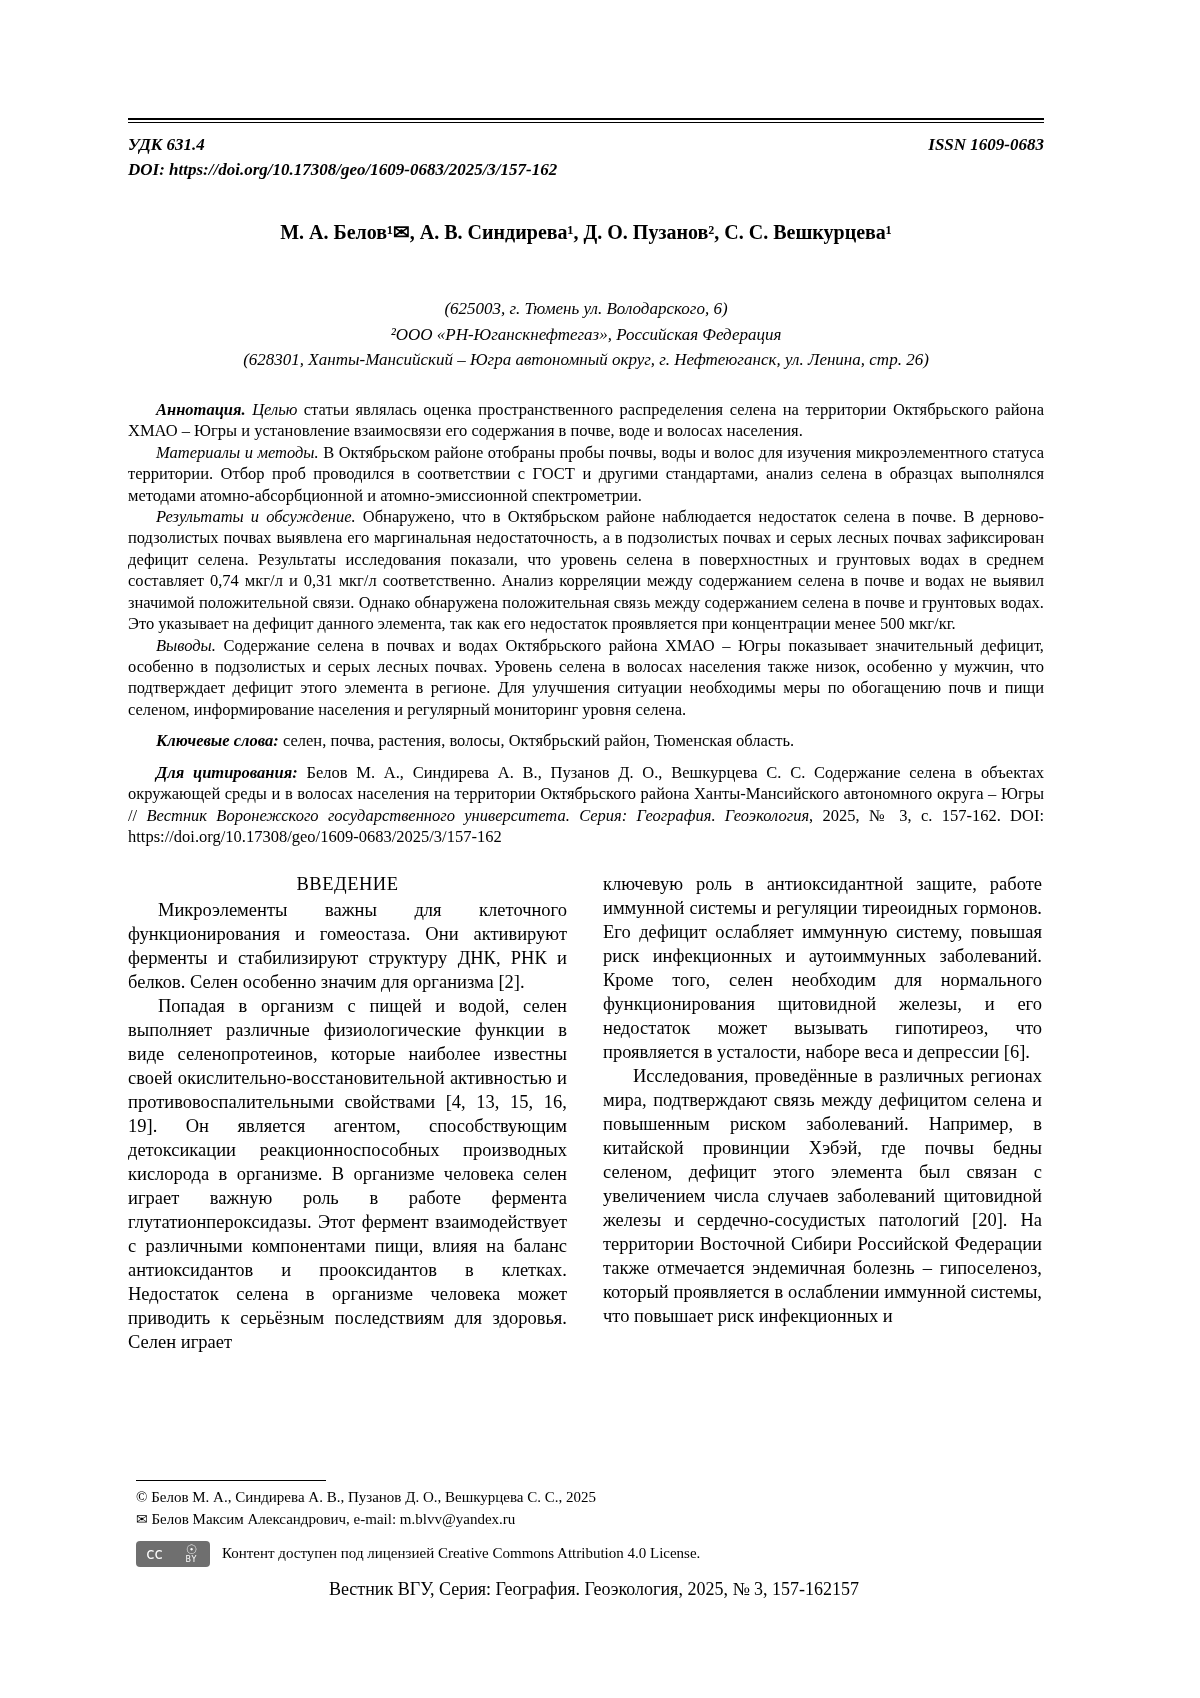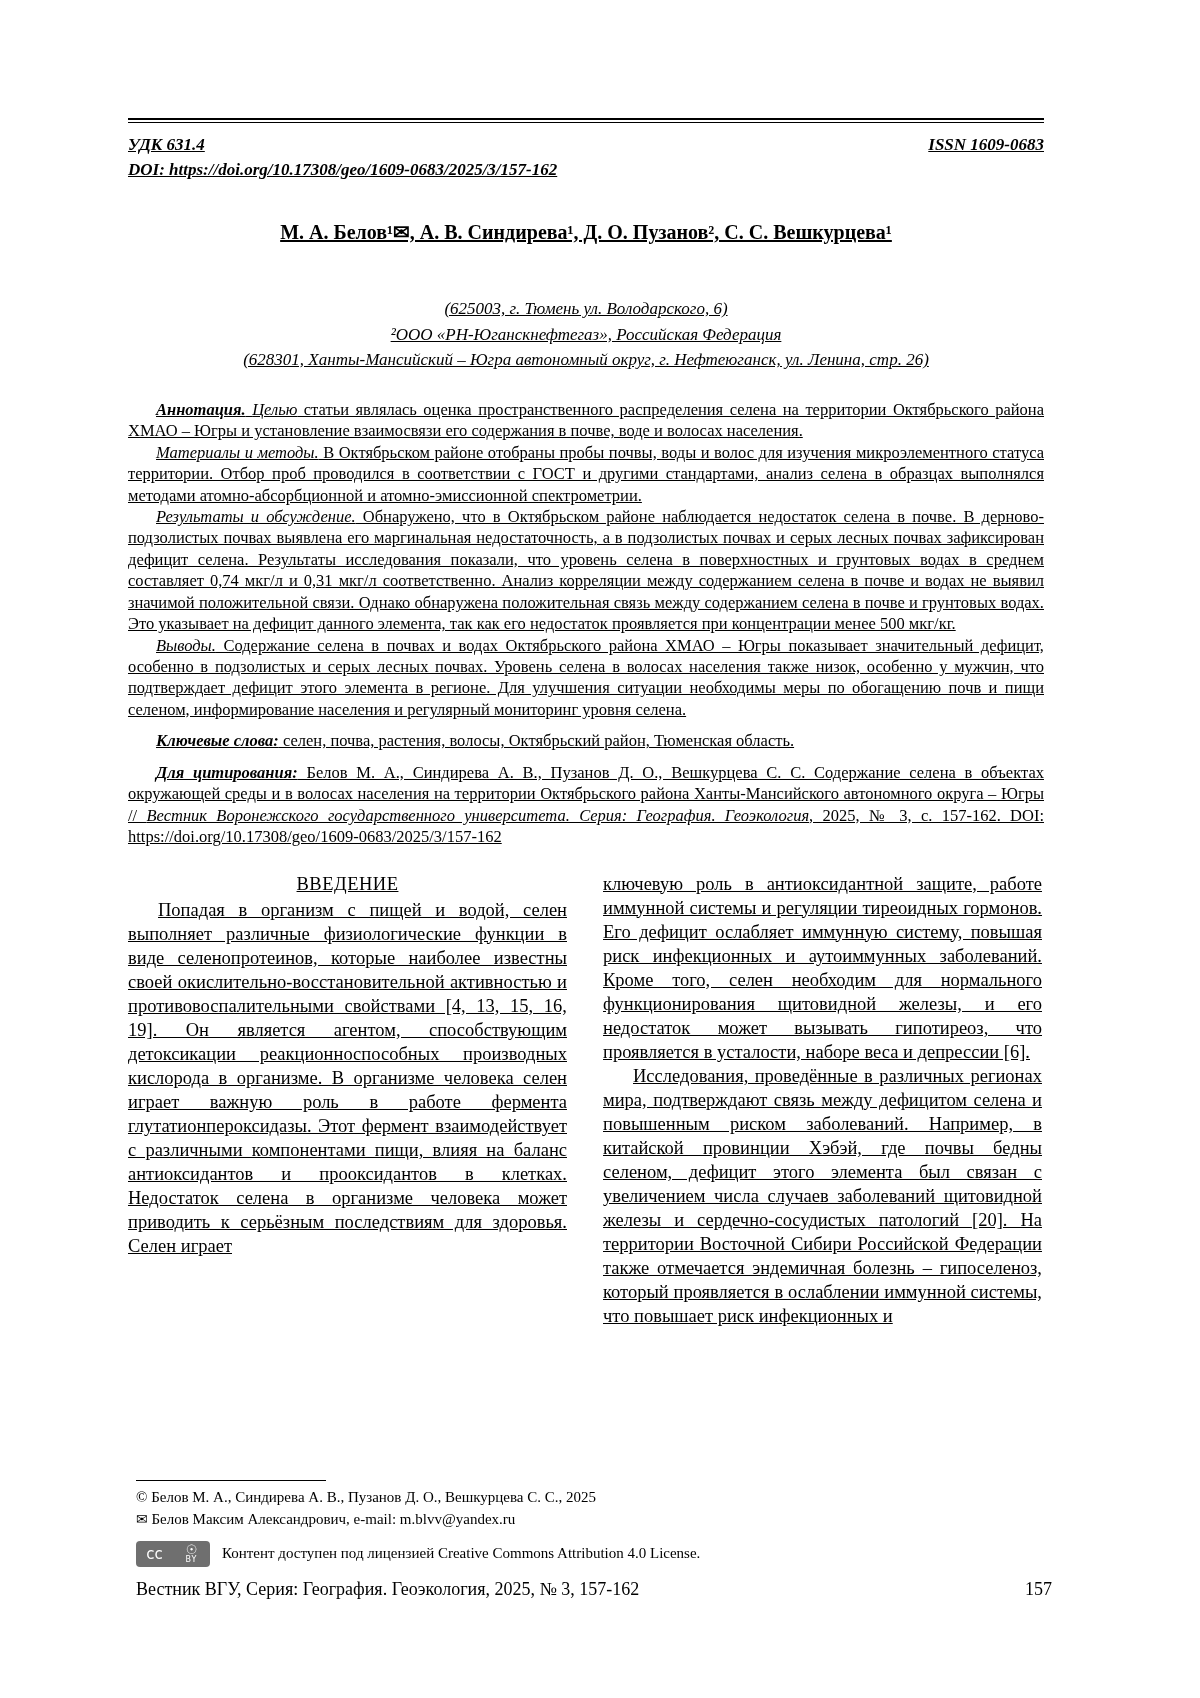--- a/index.html
+++ b/index.html
@@ -20,21 +20,20 @@
     width: 1200px;
     height: 1698px;
     box-sizing: border-box;
     padding: 0;
   }
   .content {
     position: absolute;
     left: 128px;
     top: 118px;
     width: 916px;
-    text-decoration: underline;
   }
   .rule-top {
     border-top: 2.5px solid #000;
     width: 100%;
     margin: 0 0 2px 0;
   }
   .rule-thin {
     border-top: 1px solid #000;
     width: 100%;
     margin: 0 0 10px 0;
@@ -194,21 +193,21 @@
   }
   .cc-badge .cc-right .by {
     font-size: 8px;
     letter-spacing: 1px;
   }
   .license-text {
     font-size: 15px;
   }
   .journal-row {
     display: flex;
-    justify-content: space-between;
+    justify-content: center;
     align-items: baseline;
     margin-top: 12px;
     font-size: 18px;
   }
   .page-number { font-size: 18px; }
 </style>
 </head>
 <body>
 
 <div class="page">
@@ -244,20 +243,21 @@
       <span class="lead">Ключевые слова:</span><span> селен, почва, растения, волосы, Октябрьский район, Тюменская область.</span>
     </div>
 
     <div class="citation">
       <span class="lead">Для цитирования:</span><span> Белов М. А., Синдирева А. В., Пузанов Д. О., Вешкурцева С. С. Содержание селена в объектах окружающей среды и в волосах населения на территории Октябрьского района Ханты-Мансийского автономного округа – Югры // </span><span class="it">Вестник Воронежского государственного университета. Серия: География. Геоэкология</span><span>, 2025, № 3, с. 157-162. DOI: https://doi.org/10.17308/geo/1609-0683/2025/3/157-162</span>
     </div>
 
     <div class="columns">
       <div class="col">
         <h2>ВВЕДЕНИЕ</h2>
+        <p>Микроэлементы важны для клеточного функционирования и гомеостаза. Они активируют ферменты и стабилизируют структуру ДНК, РНК и белков. Селен особенно значим для организма [2].</p>
         <p>Попадая в организм с пищей и водой, селен выполняет различные физиологические функции в виде селенопротеинов, которые наиболее известны своей окислительно-восстановительной активностью и противовоспалительными свойствами [4, 13, 15, 16, 19]. Он является агентом, способствующим детоксикации реакционноспособных производных кислорода в организме. В организме человека селен играет важную роль в работе фермента глутатионпероксидазы. Этот фермент взаимодействует с различными компонентами пищи, влияя на баланс антиоксидантов и прооксидантов в клетках. Недостаток селена в организме человека может приводить к серьёзным последствиям для здоровья. Селен играет</p>
       </div>
       <div class="col">
         <p style="text-indent:0">ключевую роль в антиоксидантной защите, работе иммунной системы и регуляции тиреоидных гормонов. Его дефицит ослабляет иммунную систему, повышая риск инфекционных и аутоиммунных заболеваний. Кроме того, селен необходим для нормального функционирования щитовидной железы, и его недостаток может вызывать гипотиреоз, что проявляется в усталости, наборе веса и депрессии [6].</p>
         <p>Исследования, проведённые в различных регионах мира, подтверждают связь между дефицитом селена и повышенным риском заболеваний. Например, в китайской провинции Хэбэй, где почвы бедны селеном, дефицит этого элемента был связан с увеличением числа случаев заболеваний щитовидной железы и сердечно-сосудистых патологий [20]. На территории Восточной Сибири Российской Федерации также отмечается эндемичная болезнь – гипоселеноз, который проявляется в ослаблении иммунной системы, что повышает риск инфекционных и</p>
       </div>
     </div>
 
   </div>
 

